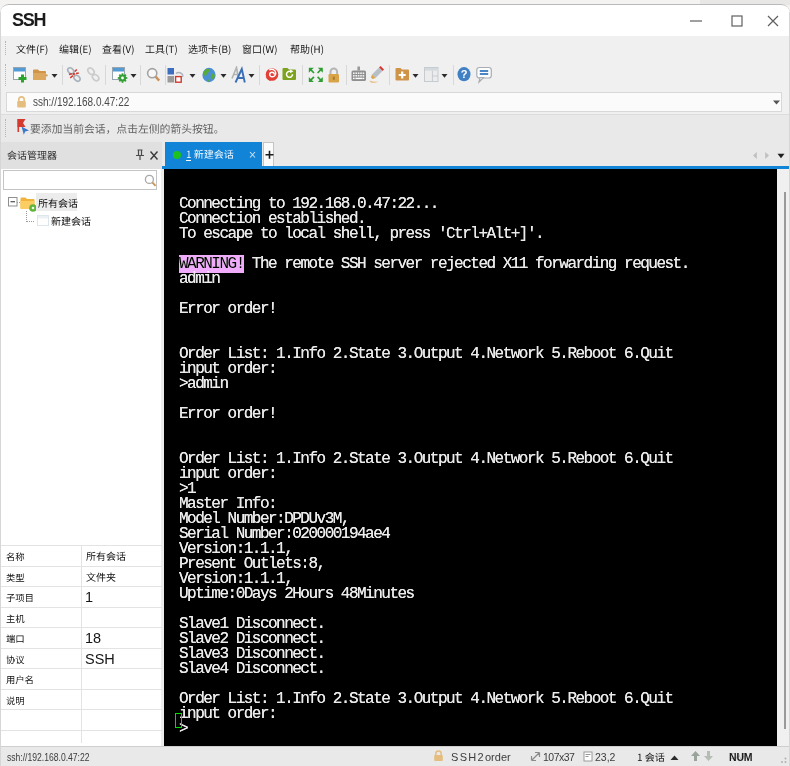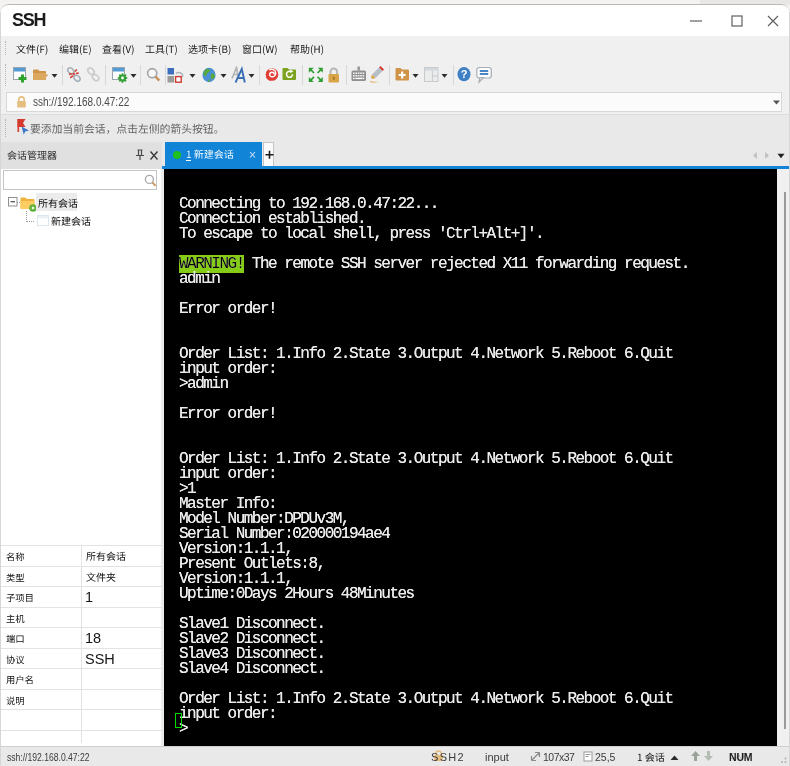--- a/index.html
+++ b/index.html
@@ -2,21 +2,21 @@
 <html><head><meta charset="utf-8">
 <style>
 * { margin:0; padding:0; box-sizing:border-box; }
 html,body { width:790px; height:766px; overflow:hidden; background:#f4f3f2;
   font-family:"Liberation Sans",sans-serif; }
 #page { position:relative; width:716px; height:766px; }
 svg.t { position:absolute; overflow:visible; }
 #term { position:absolute; left:169px; top:187px; margin:10px;
   font-family:"Liberation Mono",monospace; font-size:16px; line-height:15px;
   letter-spacing:-1.51px; color:#ebebeb; text-shadow:0 0 0.4px #ebebeb; }
-#term .inv { background:#84cc16; color:#000; }
+#term .inv { background:#f0abfc; color:#000; }
 </style></head>
 <body>
 <div id="page">
 <div style="position:absolute;left:0;top:0;width:790px;height:5px;background:#f4f3f2;"></div>
 <div style="position:absolute;left:700px;top:0;width:90px;height:5px;background:#e9e7e6;"></div>
 <div style="position:absolute;left:0;top:4px;width:790px;height:32px;background:#ffffff;border-top:1px solid #b9b9b9;border-radius:9px 9px 0 0;"></div>
 <div style="position:absolute;left:0;top:36px;width:790px;height:24px;background:#f0f0f0;"></div>
 <div style="position:absolute;left:0;top:60px;width:790px;height:30px;background:#f0f0f0;"></div>
 <div style="position:absolute;left:0;top:90px;width:790px;height:24px;background:#f0f0f0;"></div>
 <div style="position:absolute;left:0;top:114px;width:790px;height:28px;background:#e9e9e9;border-top:1px solid #dcdcdc;"></div>
@@ -371,31 +371,31 @@
 
 Order List: 1.Info 2.State 3.Output 4.Network 5.Reboot 6.Quit
 input order:
 &gt;</pre>
 <div style="position:absolute;left:175px;top:713px;width:6.5px;height:14.5px;border:1.8px solid #00dd00;box-sizing:border-box;"></div>
 <div style="position:absolute;left:7px;top:751.5px;font:11px/1 'Liberation Sans',sans-serif;color:#3c3c3c;transform:scaleX(0.78);transform-origin:0 50%;">ssh://192.168.0.47:22</div>
 <svg style="position:absolute;left:433px;top:749px;" width="11" height="13" viewBox="0 0 11 13">
       <path d="M2.8 6 V4.6 a2.7 2.7 0 0 1 5.4 0 V6" stroke="#e5bd7e" stroke-width="1.5" fill="none"></path>
       <rect x="1.2" y="6" width="8.6" height="6" rx="1" fill="#e5bd7e"></rect>
     </svg>
-<div style="position:absolute;left:431px;top:752px;font:11px/1 'Liberation Sans',sans-serif;letter-spacing:1.3px;color:#3c3c3c;">SSH2</div>
-<div style="position:absolute;left:485px;top:752px;font:11px/1 'Liberation Sans',sans-serif;color:#3c3c3c;">input</div>
+<div style="position:absolute;left:451px;top:752px;font:11px/1 'Liberation Sans',sans-serif;letter-spacing:1.3px;color:#3c3c3c;">SSH2</div>
+<div style="position:absolute;left:485px;top:752px;font:11px/1 'Liberation Sans',sans-serif;color:#3c3c3c;">order</div>
 <svg style="position:absolute;left:530px;top:751px;" width="11" height="11" viewBox="0 0 11 11">
       <path d="M1.5 9.5 V5 M1.5 9.5 H6 M9.5 1.5 H5 M9.5 1.5 V6 M1.5 9.5 L9.5 1.5" stroke="#8a8a8a" stroke-width="1.2" fill="none"></path>
     </svg>
 <div style="position:absolute;left:543px;top:752px;font:10.5px/1 'Liberation Sans',sans-serif;letter-spacing:-0.5px;color:#3c3c3c;">107x37</div>
 <svg style="position:absolute;left:583px;top:751px;" width="10" height="11" viewBox="0 0 10 11">
       <rect x="1" y="1" width="8" height="9" fill="#fff" stroke="#9a9a9a"></rect>
       <path d="M2.5 3.5 H7.5 M2.5 5.5 H5.5" stroke="#9a9a9a"></path>
     </svg>
-<div style="position:absolute;left:595px;top:752px;font:10.5px/1 'Liberation Sans',sans-serif;color:#3c3c3c;">25,5</div>
+<div style="position:absolute;left:595px;top:752px;font:10.5px/1 'Liberation Sans',sans-serif;color:#3c3c3c;">23,2</div>
 <svg class="t" style="left:637px;top:750.5px;" width="29" height="14" viewBox="0 0 29 14">
       <path fill="#1a1a1a" d="M0.9 10V9.2H2.5V3.8H1.2V3.2Q1.7 3.1 2.1 3Q2.4 2.8 2.7 2.7H3.4V9.2H4.9V10Z M8.7 6.6H17V7.4H8.7ZM10.4 4.7H15.2V5.4H10.4ZM13.9 8.1 14.6 7.8Q15 8.1 15.4 8.6Q15.9 9.1 16.3 9.5Q16.6 10 16.8 10.4L16.2 10.8Q16 10.4 15.6 9.9Q15.2 9.5 14.8 9Q14.4 8.5 13.9 8.1ZM12.8 1.6 13.5 1.9Q12.8 3.1 11.5 4Q10.3 5 8.8 5.7Q8.7 5.6 8.6 5.5Q8.5 5.3 8.4 5.2Q8.3 5.1 8.2 5Q9.2 4.6 10.1 4.1Q11 3.5 11.7 2.9Q12.4 2.3 12.8 1.6ZM12.9 2Q13.3 2.4 13.7 2.8Q14.2 3.2 14.8 3.6Q15.4 4 16.1 4.3Q16.7 4.7 17.4 4.9Q17.3 5 17.2 5.1Q17.1 5.2 17 5.3Q17 5.5 16.9 5.6Q16.2 5.3 15.6 4.9Q14.9 4.5 14.3 4.1Q13.7 3.7 13.3 3.2Q12.8 2.8 12.4 2.4ZM9.4 10.6Q9.3 10.5 9.3 10.4Q9.2 10.2 9.2 10.1Q9.1 9.9 9.1 9.8Q9.3 9.8 9.4 9.6Q9.6 9.5 9.9 9.3Q10 9.2 10.2 8.9Q10.5 8.7 10.7 8.3Q11 8 11.3 7.6Q11.7 7.2 11.9 6.8L12.6 7.3Q12 8.1 11.3 8.8Q10.6 9.6 9.9 10.2V10.2Q9.9 10.2 9.8 10.2Q9.7 10.3 9.6 10.3Q9.5 10.4 9.4 10.4Q9.4 10.5 9.4 10.6ZM9.4 10.6 9.3 10 9.9 9.7 15.8 9.2Q15.8 9.4 15.9 9.6Q15.9 9.8 15.9 9.9Q14.5 10 13.5 10.1Q12.5 10.2 11.8 10.3Q11.1 10.3 10.7 10.4Q10.2 10.4 10 10.5Q9.7 10.5 9.6 10.5Q9.5 10.5 9.4 10.6Z M26.3 1.7 26.9 2.3Q26.3 2.4 25.7 2.6Q25.1 2.7 24.4 2.8Q23.7 2.9 23 3Q22.3 3.1 21.6 3.2Q21.6 3 21.6 2.8Q21.5 2.7 21.4 2.5Q22.1 2.5 22.8 2.4Q23.4 2.3 24.1 2.2Q24.8 2.1 25.3 1.9Q25.9 1.8 26.3 1.7ZM21.4 4.7H27.4V5.4H21.4ZM22 7.1H26.8V10.8H26V7.8H22.7V10.8H22ZM22.4 9.7H26.4V10.4H22.4ZM24 2.5H24.7V7.5H24ZM18.8 2.3 19.3 1.9Q19.5 2.1 19.8 2.3Q20.1 2.6 20.3 2.8Q20.6 3.1 20.7 3.3L20.2 3.8Q20.1 3.6 19.8 3.4Q19.6 3.1 19.3 2.8Q19 2.5 18.8 2.3ZM19.5 10.5 19.4 9.8 19.6 9.5 21.4 8.1Q21.4 8.3 21.5 8.5Q21.6 8.7 21.6 8.8Q21 9.3 20.6 9.6Q20.2 9.9 20 10.1Q19.8 10.2 19.7 10.3Q19.6 10.4 19.5 10.5ZM18.2 4.7H20V5.5H18.2ZM19.5 10.5Q19.5 10.4 19.4 10.3Q19.3 10.2 19.2 10.1Q19.2 10 19.1 9.9Q19.2 9.9 19.3 9.7Q19.4 9.6 19.5 9.4Q19.6 9.2 19.6 8.9V4.7H20.3V9.6Q20.3 9.6 20.2 9.7Q20.1 9.8 19.9 9.9Q19.8 10.1 19.6 10.3Q19.5 10.4 19.5 10.5Z"></path>
     </svg>
 <svg style="position:absolute;left:670px;top:755px;" width="9" height="6" viewBox="0 0 9 6">
       <path d="M4.5 0.5 L8.5 5 L0.5 5 Z" fill="#2b2b2b"></path>
     </svg>
 <svg style="position:absolute;left:690px;top:750px;" width="11" height="12" viewBox="0 0 11 12">
       <path d="M5.5 1 L10 6 L7 6 L7 11 L4 11 L4 6 L1 6 Z" fill="#9aa39a"></path>
     </svg>
 <svg style="position:absolute;left:703px;top:750px;" width="11" height="12" viewBox="0 0 11 12">

